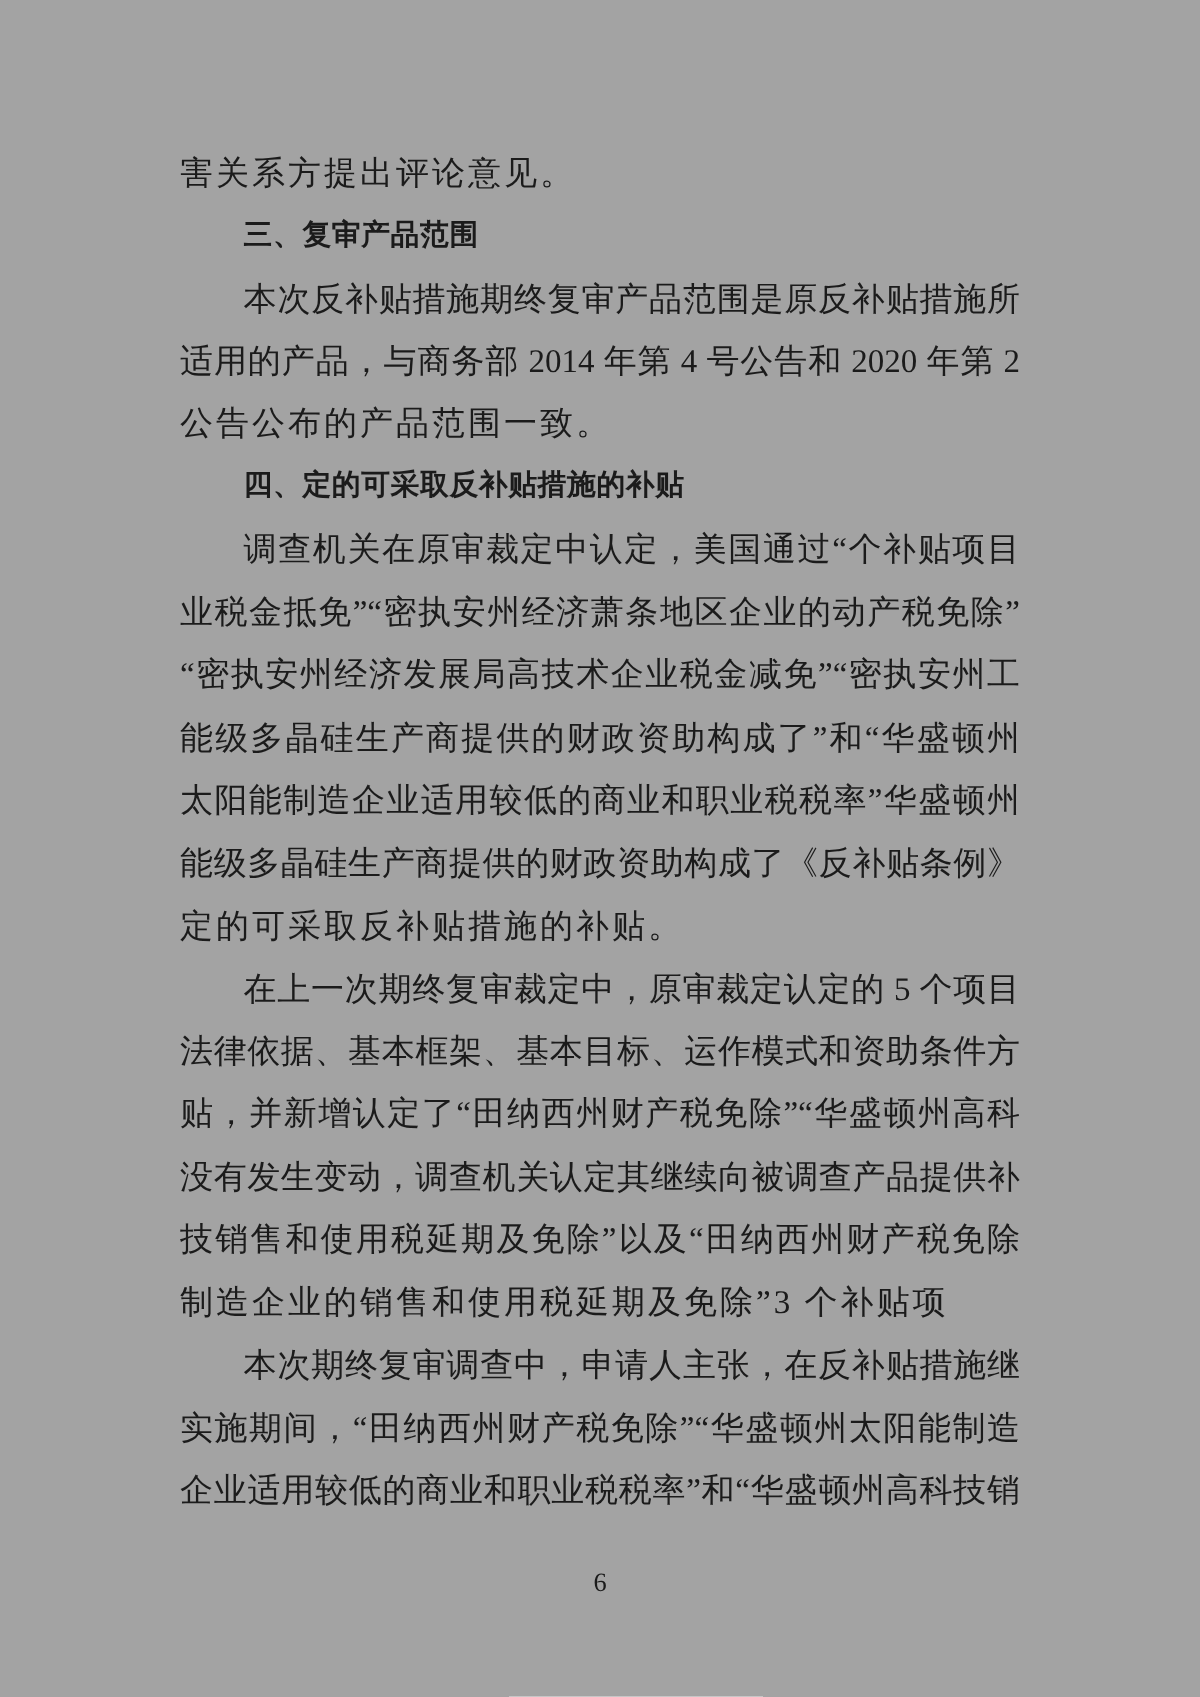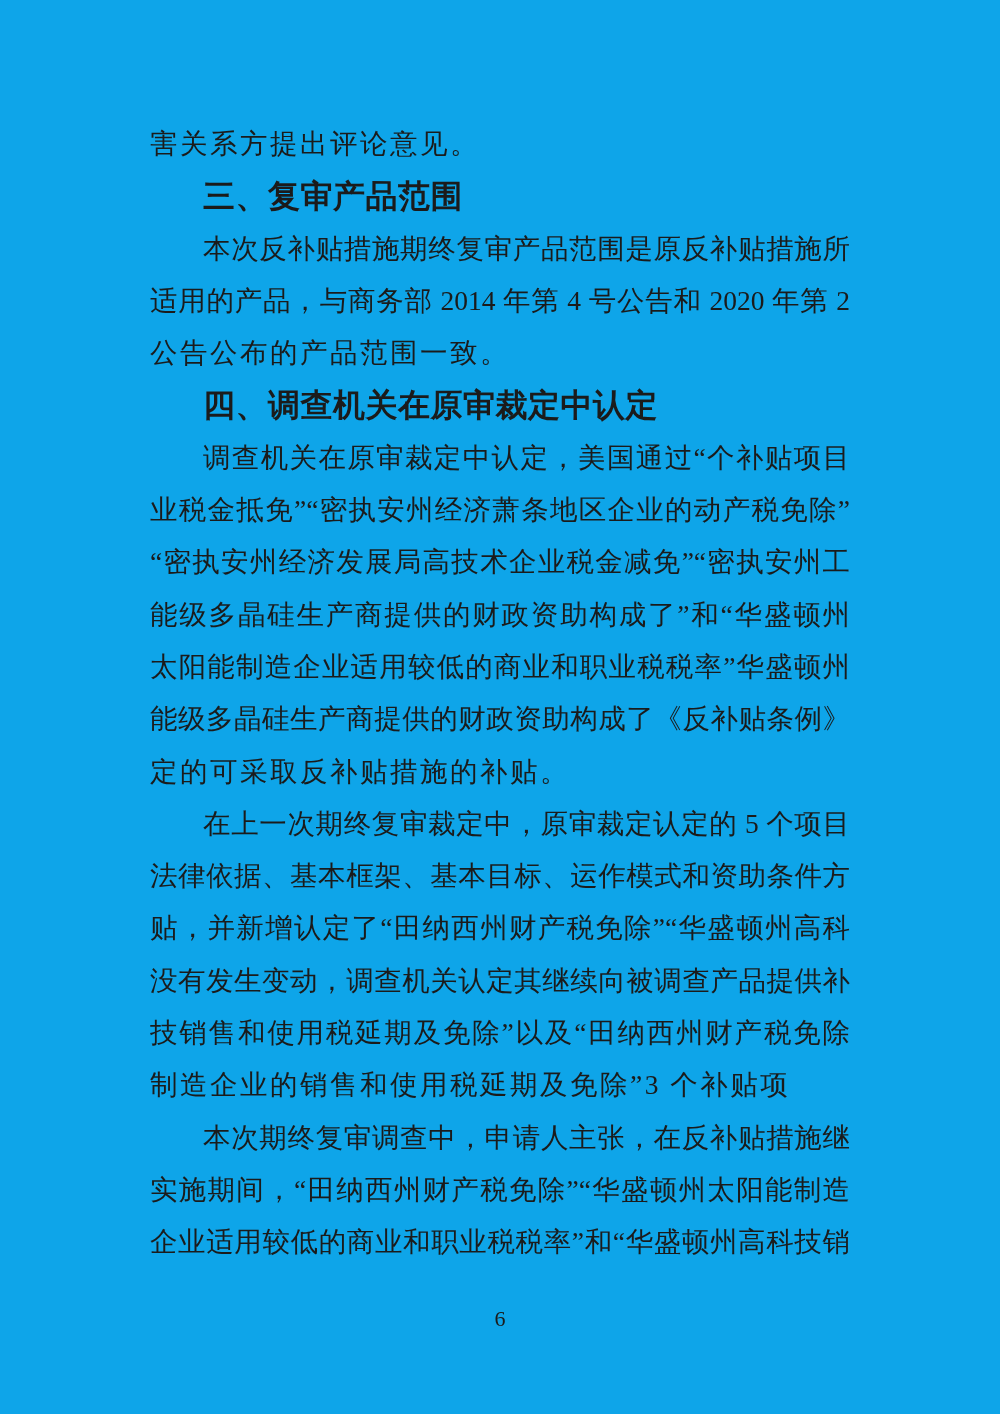--- a/index.html
+++ b/index.html
@@ -37,46 +37,46 @@
     letter-spacing: 0;
     text-align: justify;
     text-align-last: justify;
   }
   .line.indent {
     text-indent: 53px;
   }
   .line.heading {
     font-family: "Liberation Sans", "DejaVu Sans", sans-serif;
     font-weight: bold;
-    font-size: 32px;
+    font-size: 24px;
     letter-spacing: 0.5px;
     white-space: nowrap;
   }
   .page-footer {
     position: absolute;
     left: 0;
     top: 1306px;
     width: 100%;
     text-align: center;
     font-size: 22px;
     letter-spacing: 0;
     color: #1b1b1b;
   }
 </style>
 </head>
 <body>
 
-<div class="page" style="background: #0ea5e9; color: rgb(27, 27, 27);">
+<div class="page" style="background: #a3a3a3; color: rgb(27, 27, 27);">
   <div class="content">
       <div class="line body">害关系方提出评论意见。</div>
       <div class="line heading indent">三、复审产品范围</div>
       <div class="line body fill indent">本次反补贴措施期终复审产品范围是原反补贴措施所</div>
       <div class="line body fill">适用的产品，与商务部 2014 年第 4 号公告和 2020 年第 2 号</div>
       <div class="line body">公告公布的产品范围一致。</div>
-      <div class="line heading indent">四、调查机关在原审裁定中认定</div>
+      <div class="line heading indent">四、定的可采取反补贴措施的补贴</div>
       <div class="line body fill indent">调查机关在原审裁定中认定，美国通过“个补贴项目</div>
       <div class="line body fill">业税金抵免”“密执安州经济萧条地区企业的动产税免除”</div>
       <div class="line body fill">“密执安州经济发展局高技术企业税金减免”“密执安州工</div>
       <div class="line body fill">能级多晶硅生产商提供的财政资助构成了”和“华盛顿州</div>
       <div class="line body fill">太阳能制造企业适用较低的商业和职业税税率”华盛顿州</div>
       <div class="line body fill">能级多晶硅生产商提供的财政资助构成了《反补贴条例》规</div>
       <div class="line body">定的可采取反补贴措施的补贴。</div>
       <div class="line body fill indent">在上一次期终复审裁定中，原审裁定认定的 5 个项目在</div>
       <div class="line body fill">法律依据、基本框架、基本目标、运作模式和资助条件方面</div>
       <div class="line body fill">贴，并新增认定了“田纳西州财产税免除”“华盛顿州高科</div>

